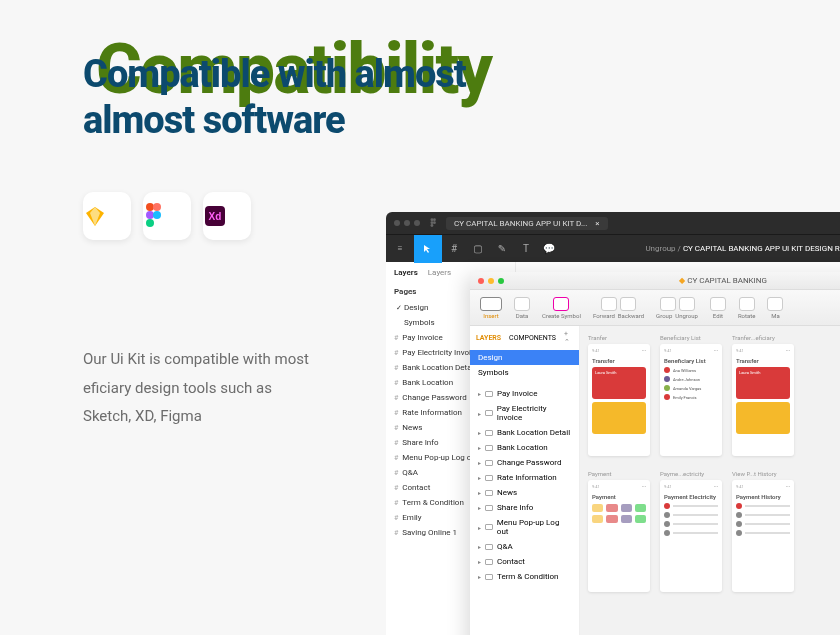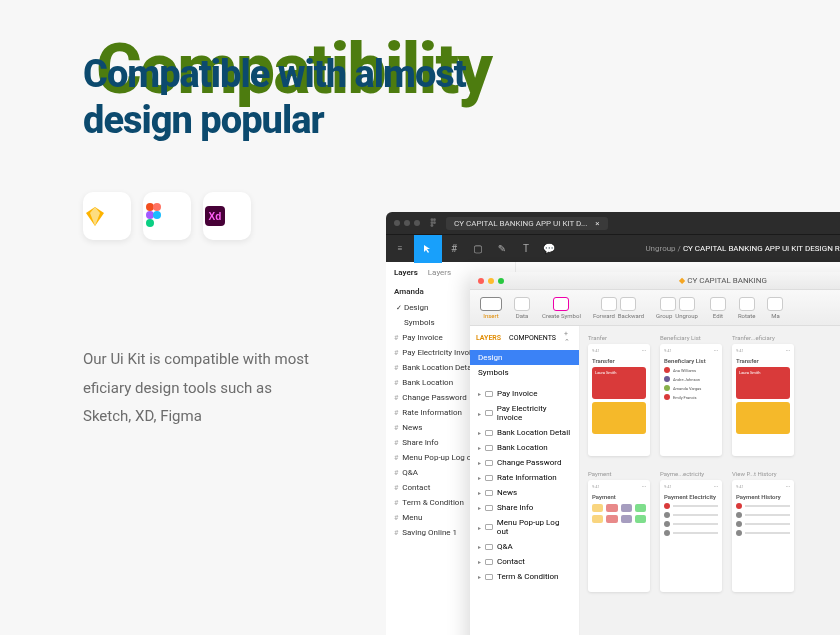--- a/index.html
+++ b/index.html
@@ -190,21 +190,21 @@
   .avatar-dot.r3 { background: #88b04b; }
   .list-line { flex: 1; height: 2px; background: #ddd; }
 </style>
 </head>
 <body>
 
 <div class="page">
   <div class="bg-word">Compatibility</div>
   <div class="headline">
     <span>Compatible with almost</span><br>
-    <span>design popular</span>
+    <span>almost software</span>
   </div>
 
   <div class="icon-row">
     <div class="icon-tile">
       <svg width="24" height="24" viewBox="0 0 24 24">
           <polygon points="12,3 21,9 12,22 3,9" fill="#fdb300"></polygon>
           <polygon points="12,3 17,9 12,22 7,9" fill="#fddd80"></polygon>
         </svg>
     </div>
     <div class="icon-tile">
@@ -265,21 +265,21 @@
           <span>Ungroup /</span>
           <span style="color:#fff;">CY CAPITAL BANKING APP UI KIT DESIGN Re</span>
         </div>
       </div>
       <div class="figma-body">
         <div class="figma-left-panel">
           <div class="panel-tabs">
             <span class="active">Layers</span>
             <span>Layers</span>
           </div>
-          <div class="section-label">Amanda</div>
+          <div class="section-label">Pages</div>
           <div class="page-item sel">Design</div>
           <div class="page-item">Symbols</div>
           <div id="figma-layers">
               <div class="layer-item">
                 <span class="hash">#</span>
                 <span>Pay Invoice</span>
               </div>
               <div class="layer-item">
                 <span class="hash">#</span>
                 <span>Pay Electricity Invoice</span>
@@ -319,21 +319,21 @@
               <div class="layer-item">
                 <span class="hash">#</span>
                 <span>Contact</span>
               </div>
               <div class="layer-item">
                 <span class="hash">#</span>
                 <span>Term &amp; Condition</span>
               </div>
               <div class="layer-item">
                 <span class="hash">#</span>
-                <span>Menu</span>
+                <span>Emily</span>
               </div>
               <div class="layer-item">
                 <span class="hash">#</span>
                 <span>Saving Online 1</span>
               </div>
             </div>
         </div>
       </div>
     </div>
 

